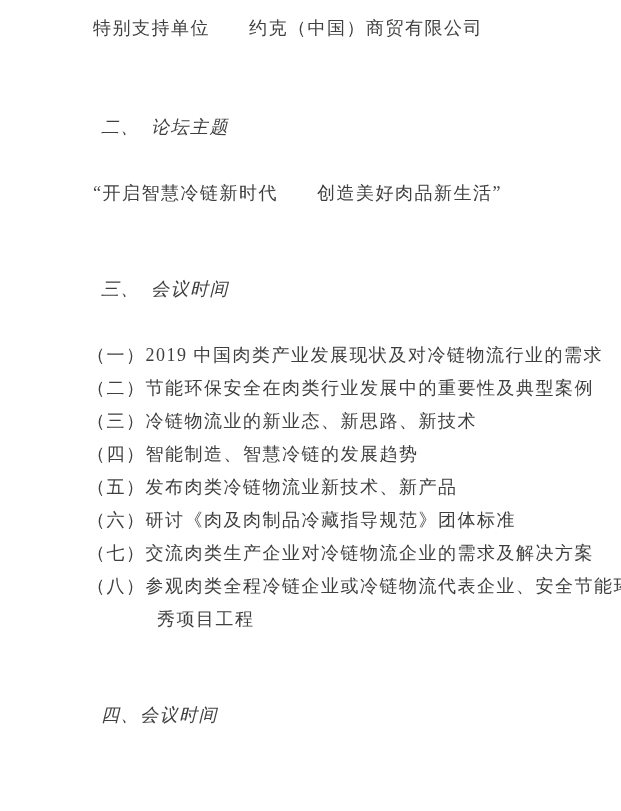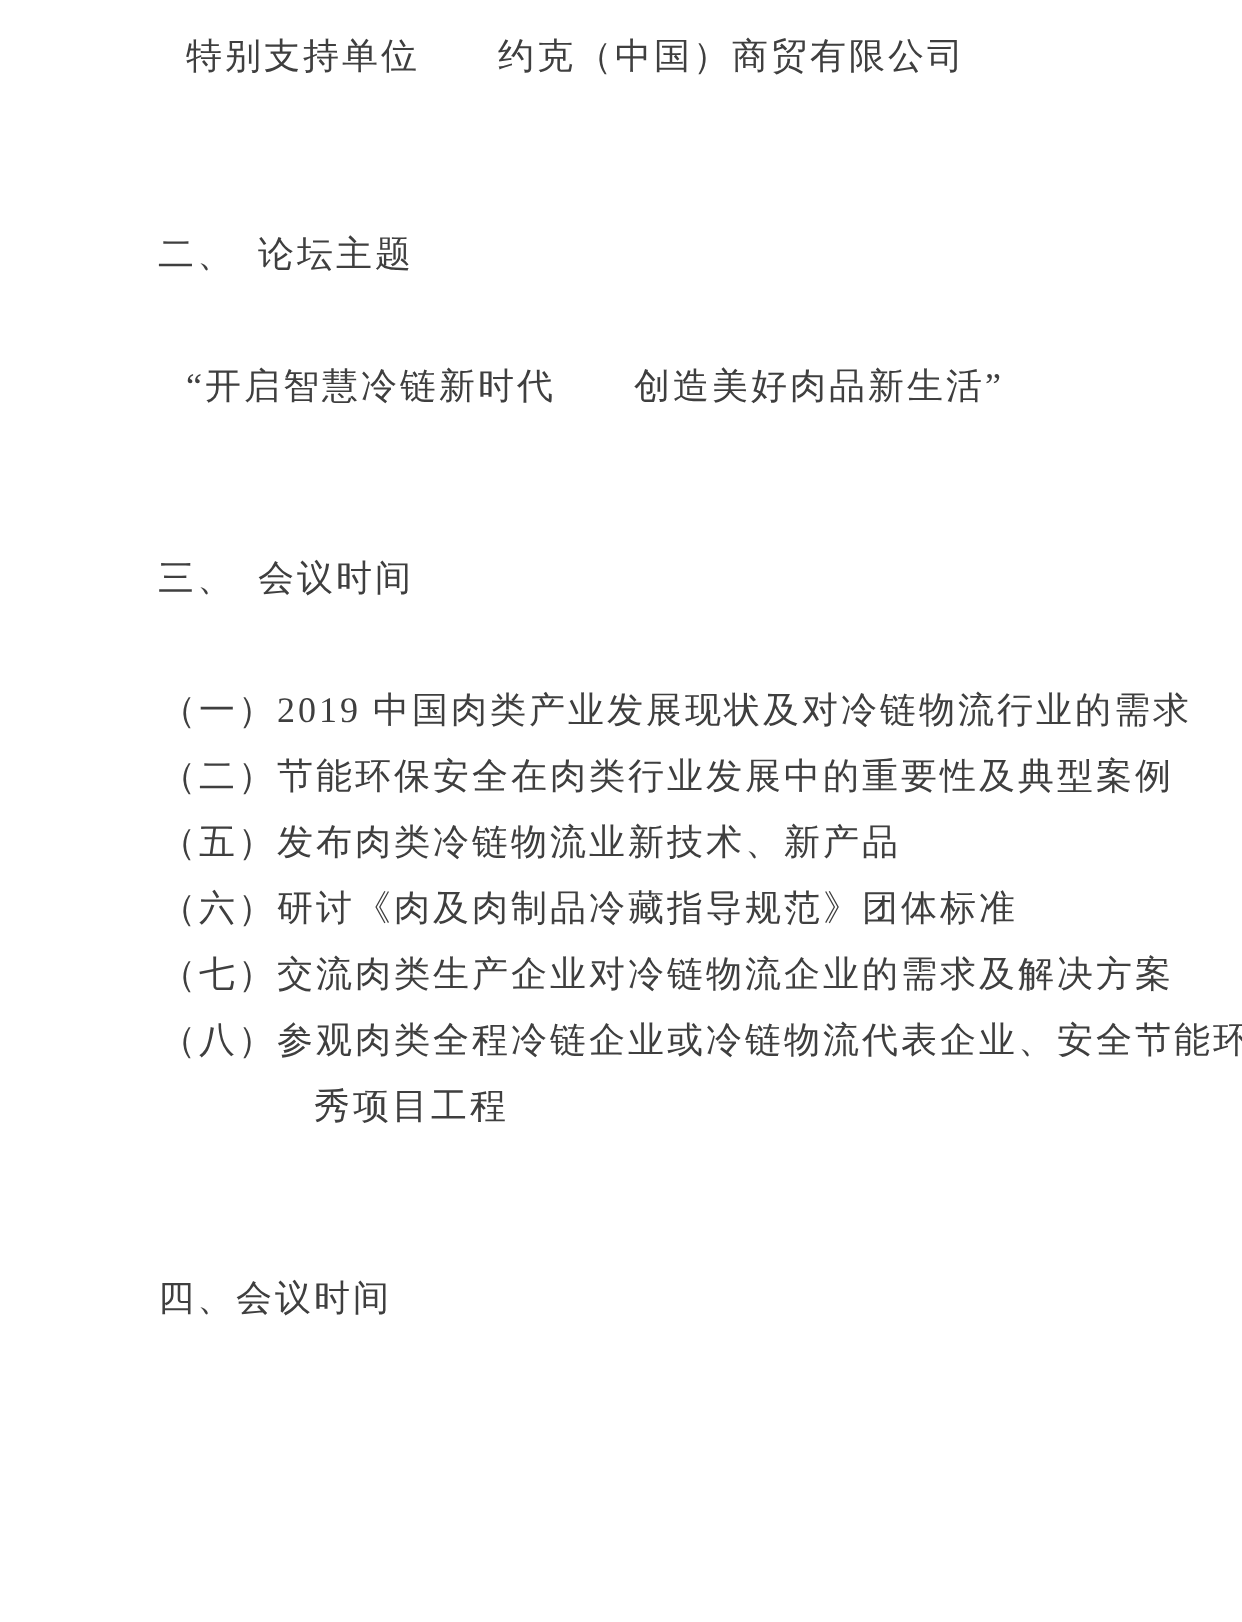--- a/index.html
+++ b/index.html
@@ -21,22 +21,22 @@
     box-sizing: border-box;
   }
   .line {
     font-size: 18px;
     line-height: 33px;
     letter-spacing: 1.5px;
     white-space: pre;
   }
   
   .indent-body   { padding-left: 93px; }   
-  .indent-head   { padding-left: 55px; }   
-  .indent-item   { padding-left: 48px; margin-left: 32px; }   
+  .indent-head   { padding-left: 77px; font-style: italic; }   
+  .indent-item   { padding-left: 87px; }   
   .indent-cont   { padding-left: 125px; margin-left: 32px; }   
 
   .section-gap   { margin-top: 30px; }     
 
   .section-title { margin-left: 11px; }
   .section-title.tight { margin-left: 0; }
 </style>
 </head>
 <body>
 
@@ -47,20 +47,22 @@
   <div class="line indent-head section-gap" style="margin-top:33px;">
     <span class="section-number">二、</span><span class="section-title">论坛主题</span>
   </div>
   <div class="line indent-body">“开启智慧冷链新时代　　创造美好肉品新生活”</div>
 
   <div class="line indent-head section-gap">
     <span class="section-number">三、</span><span class="section-title">会议时间</span>
   </div>
   <div class="line indent-item">（一）2019 中国肉类产业发展现状及对冷链物流行业的需求</div>
   <div class="line indent-item">（二）节能环保安全在肉类行业发展中的重要性及典型案例</div>
+  <div class="line indent-item">（三）冷链物流业的新业态、新思路、新技术</div>
+  <div class="line indent-item">（四）智能制造、智慧冷链的发展趋势</div>
   <div class="line indent-item">（五）发布肉类冷链物流业新技术、新产品</div>
   <div class="line indent-item">（六）研讨《肉及肉制品冷藏指导规范》团体标准</div>
   <div class="line indent-item">（七）交流肉类生产企业对冷链物流企业的需求及解决方案</div>
   <div class="line indent-item">（八）参观肉类全程冷链企业或冷链物流代表企业、安全节能环保优</div>
   <div class="line indent-cont">秀项目工程</div>
 
   <div class="line indent-head section-gap">
     <span class="section-number">四、</span><span class="section-title tight">会议时间</span>
   </div>
 

